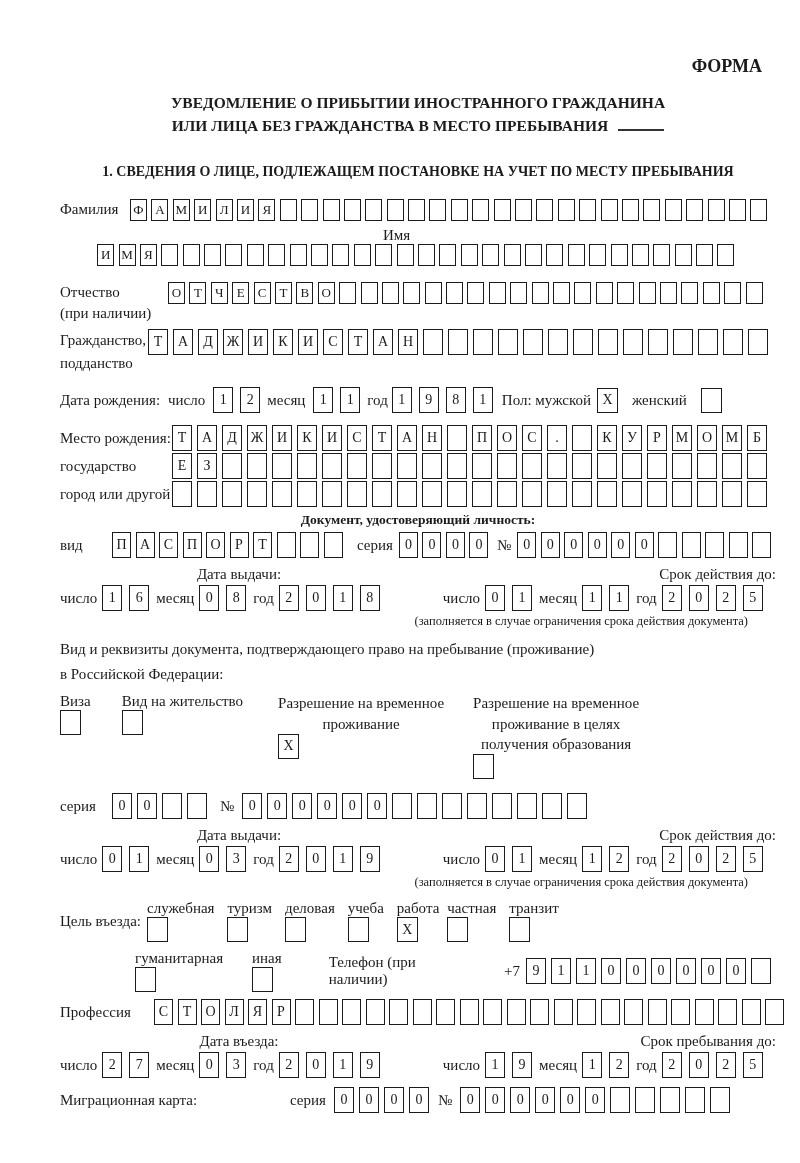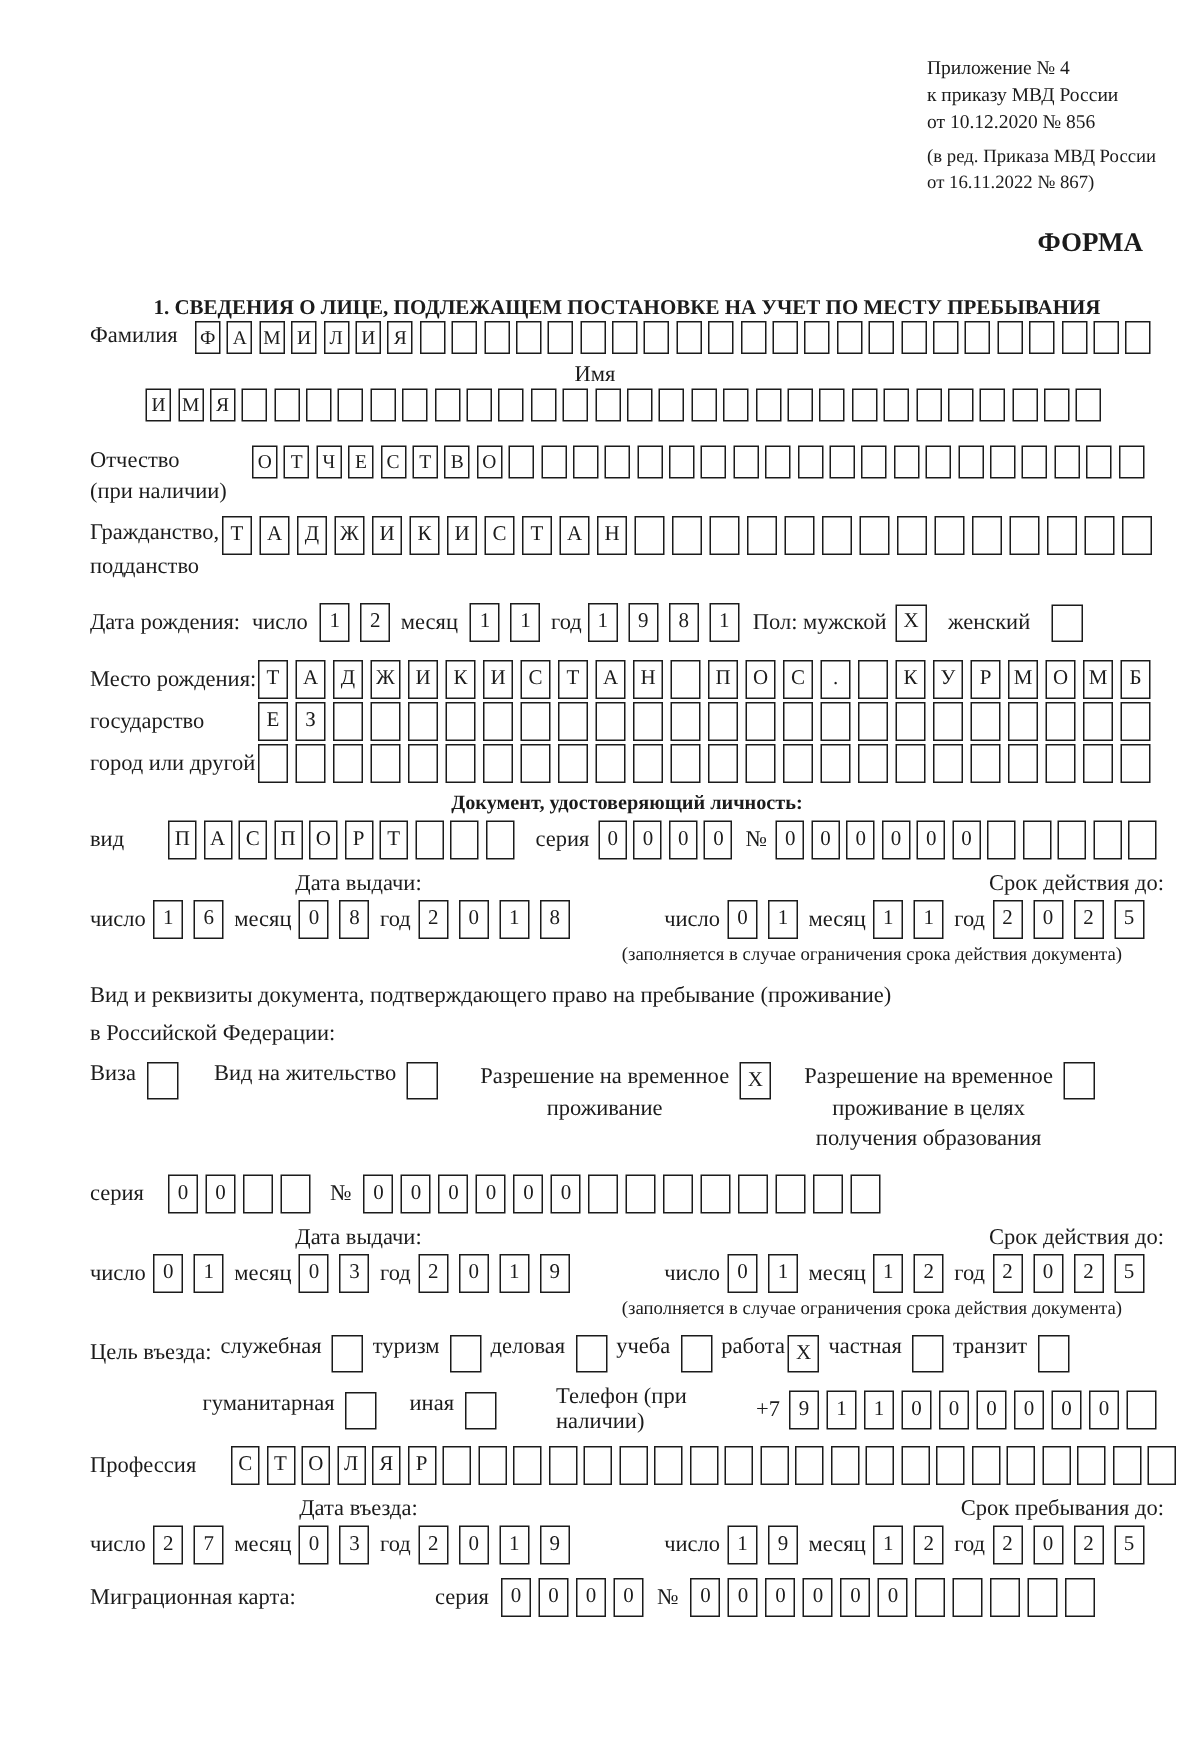--- a/index.html
+++ b/index.html
@@ -40,45 +40,42 @@
   .cells-cb .cell  { width: 21px; height: 25px; margin-right: 0; font-size: 14px; }
 
   .dp-head { display: flex; margin-top: 8px; }
   .dp-h1 { width: 360px; text-align: center; }
   .dp-h2 { width: 360px; text-align: right; }
   .dp-row { display: flex; align-items: center; margin-top: 2px; }
   .dp-row .dlbl { margin-right: 5px; }
   .dp-spacer { width: 56px; }
   .dp-note { text-align: right; padding-right: 28px; font-size: 12.5px; margin-top: 3px; }
 
-  .chkpair { display: flex; align-items: flex-start; }
+  .chkpair { display: flex; align-items: flex-start; flex-direction: column; }
   .chkpair .txt { margin-right: 7px; }
   .multiline { text-align: center; line-height: 1.35; }
 </style>
 </head>
 <body>
 
 <div class="page">
 
-  <div class="annex">
-    <div>Приложение № 4</div>
-    <div>к приказу МВД России</div>
-    <div>от 10.12.2020 № 856</div>
-    <div class="sub">
-      <div>(в ред. Приказа МВД России</div>
-      <div>от 16.11.2022 № 867)</div>
+
+  <div class="forma">ФОРМА</div>
+
+  <div class="title">
+    <div>УВЕДОМЛЕНИЕ О ПРИБЫТИИ ИНОСТРАННОГО ГРАЖДАНИНА</div>
+    <div>
+      <span>ИЛИ ЛИЦА БЕЗ ГРАЖДАНСТВА В МЕСТО ПРЕБЫВАНИЯ</span><span class="uline"></span>
     </div>
   </div>
 
-  <div class="forma">ФОРМА</div>
-
-
   <div class="sec">1. СВЕДЕНИЯ О ЛИЦЕ, ПОДЛЕЖАЩЕМ ПОСТАНОВКЕ НА УЧЕТ ПО МЕСТУ ПРЕБЫВАНИЯ</div>
 
-  <div class="row" style="">
+  <div class="row" style="margin-top:19px;">
     <span class="lbl" style="width:70px;">Фамилия</span>
     <span class="cells cells-sm">
         <span class="cell">Ф</span>
         <span class="cell">А</span>
         <span class="cell">М</span>
         <span class="cell">И</span>
         <span class="cell">Л</span>
         <span class="cell">И</span>
         <span class="cell">Я</span>
         <span class="cell"></span>

